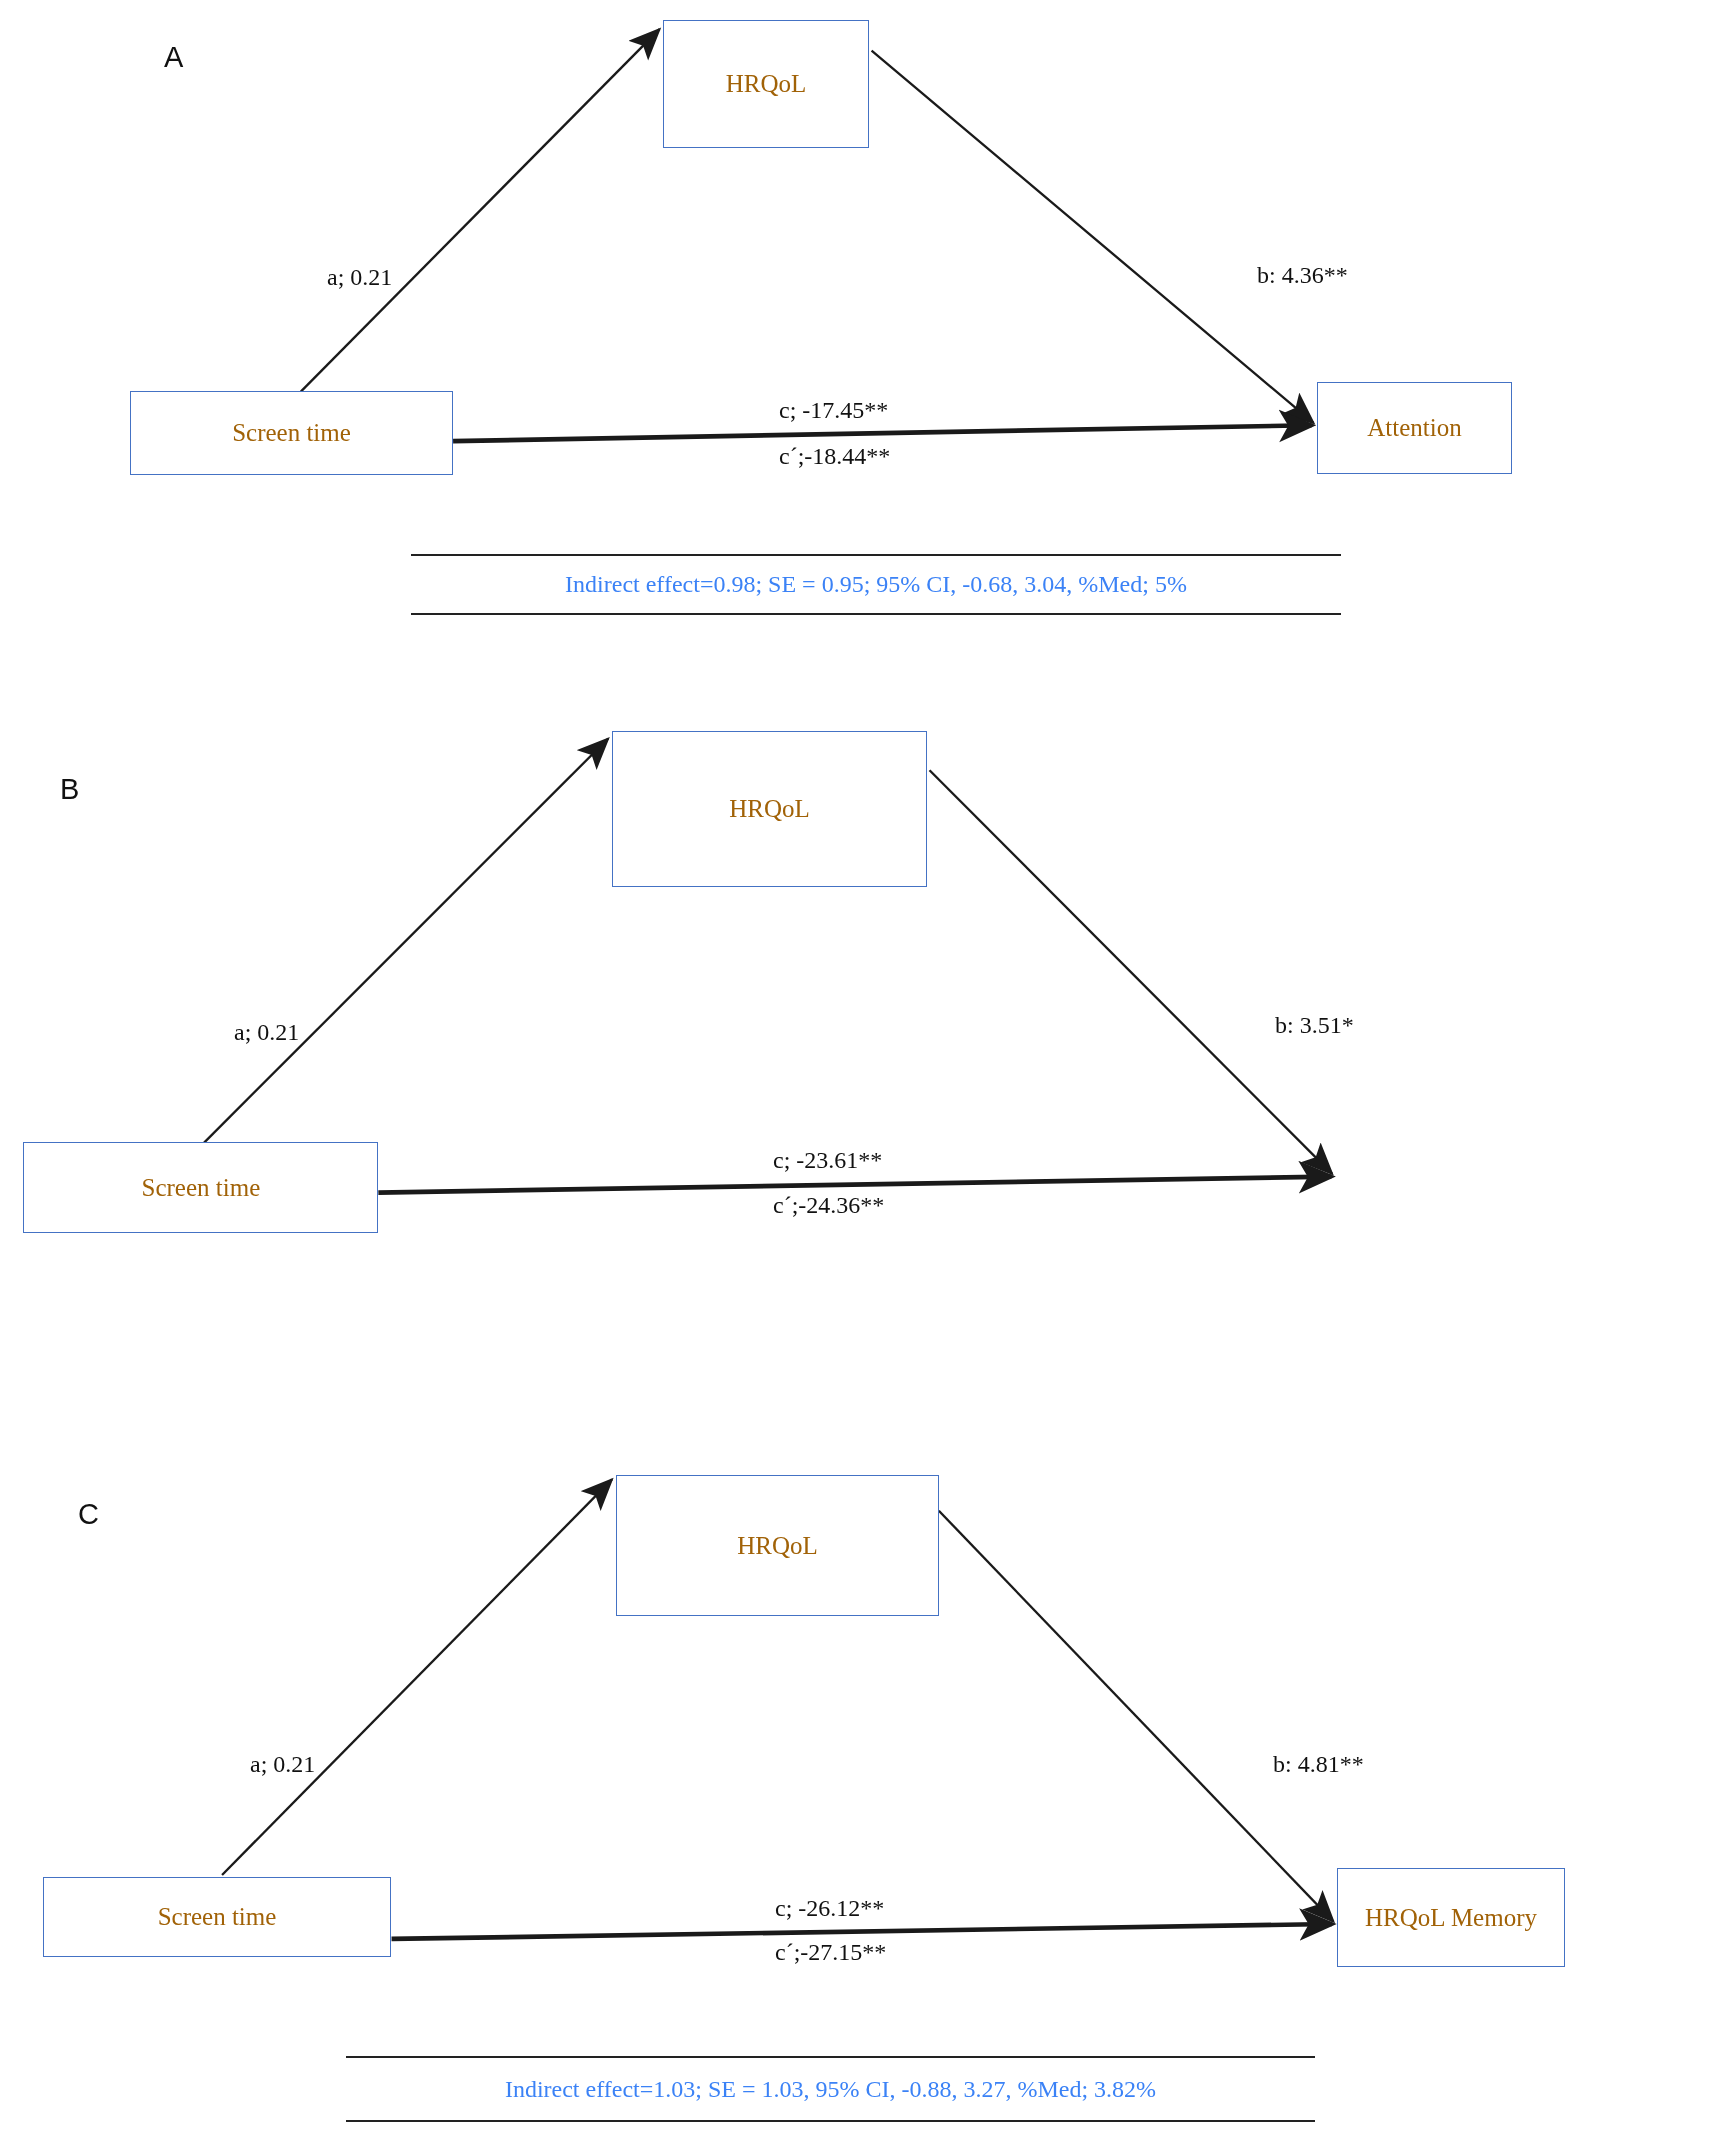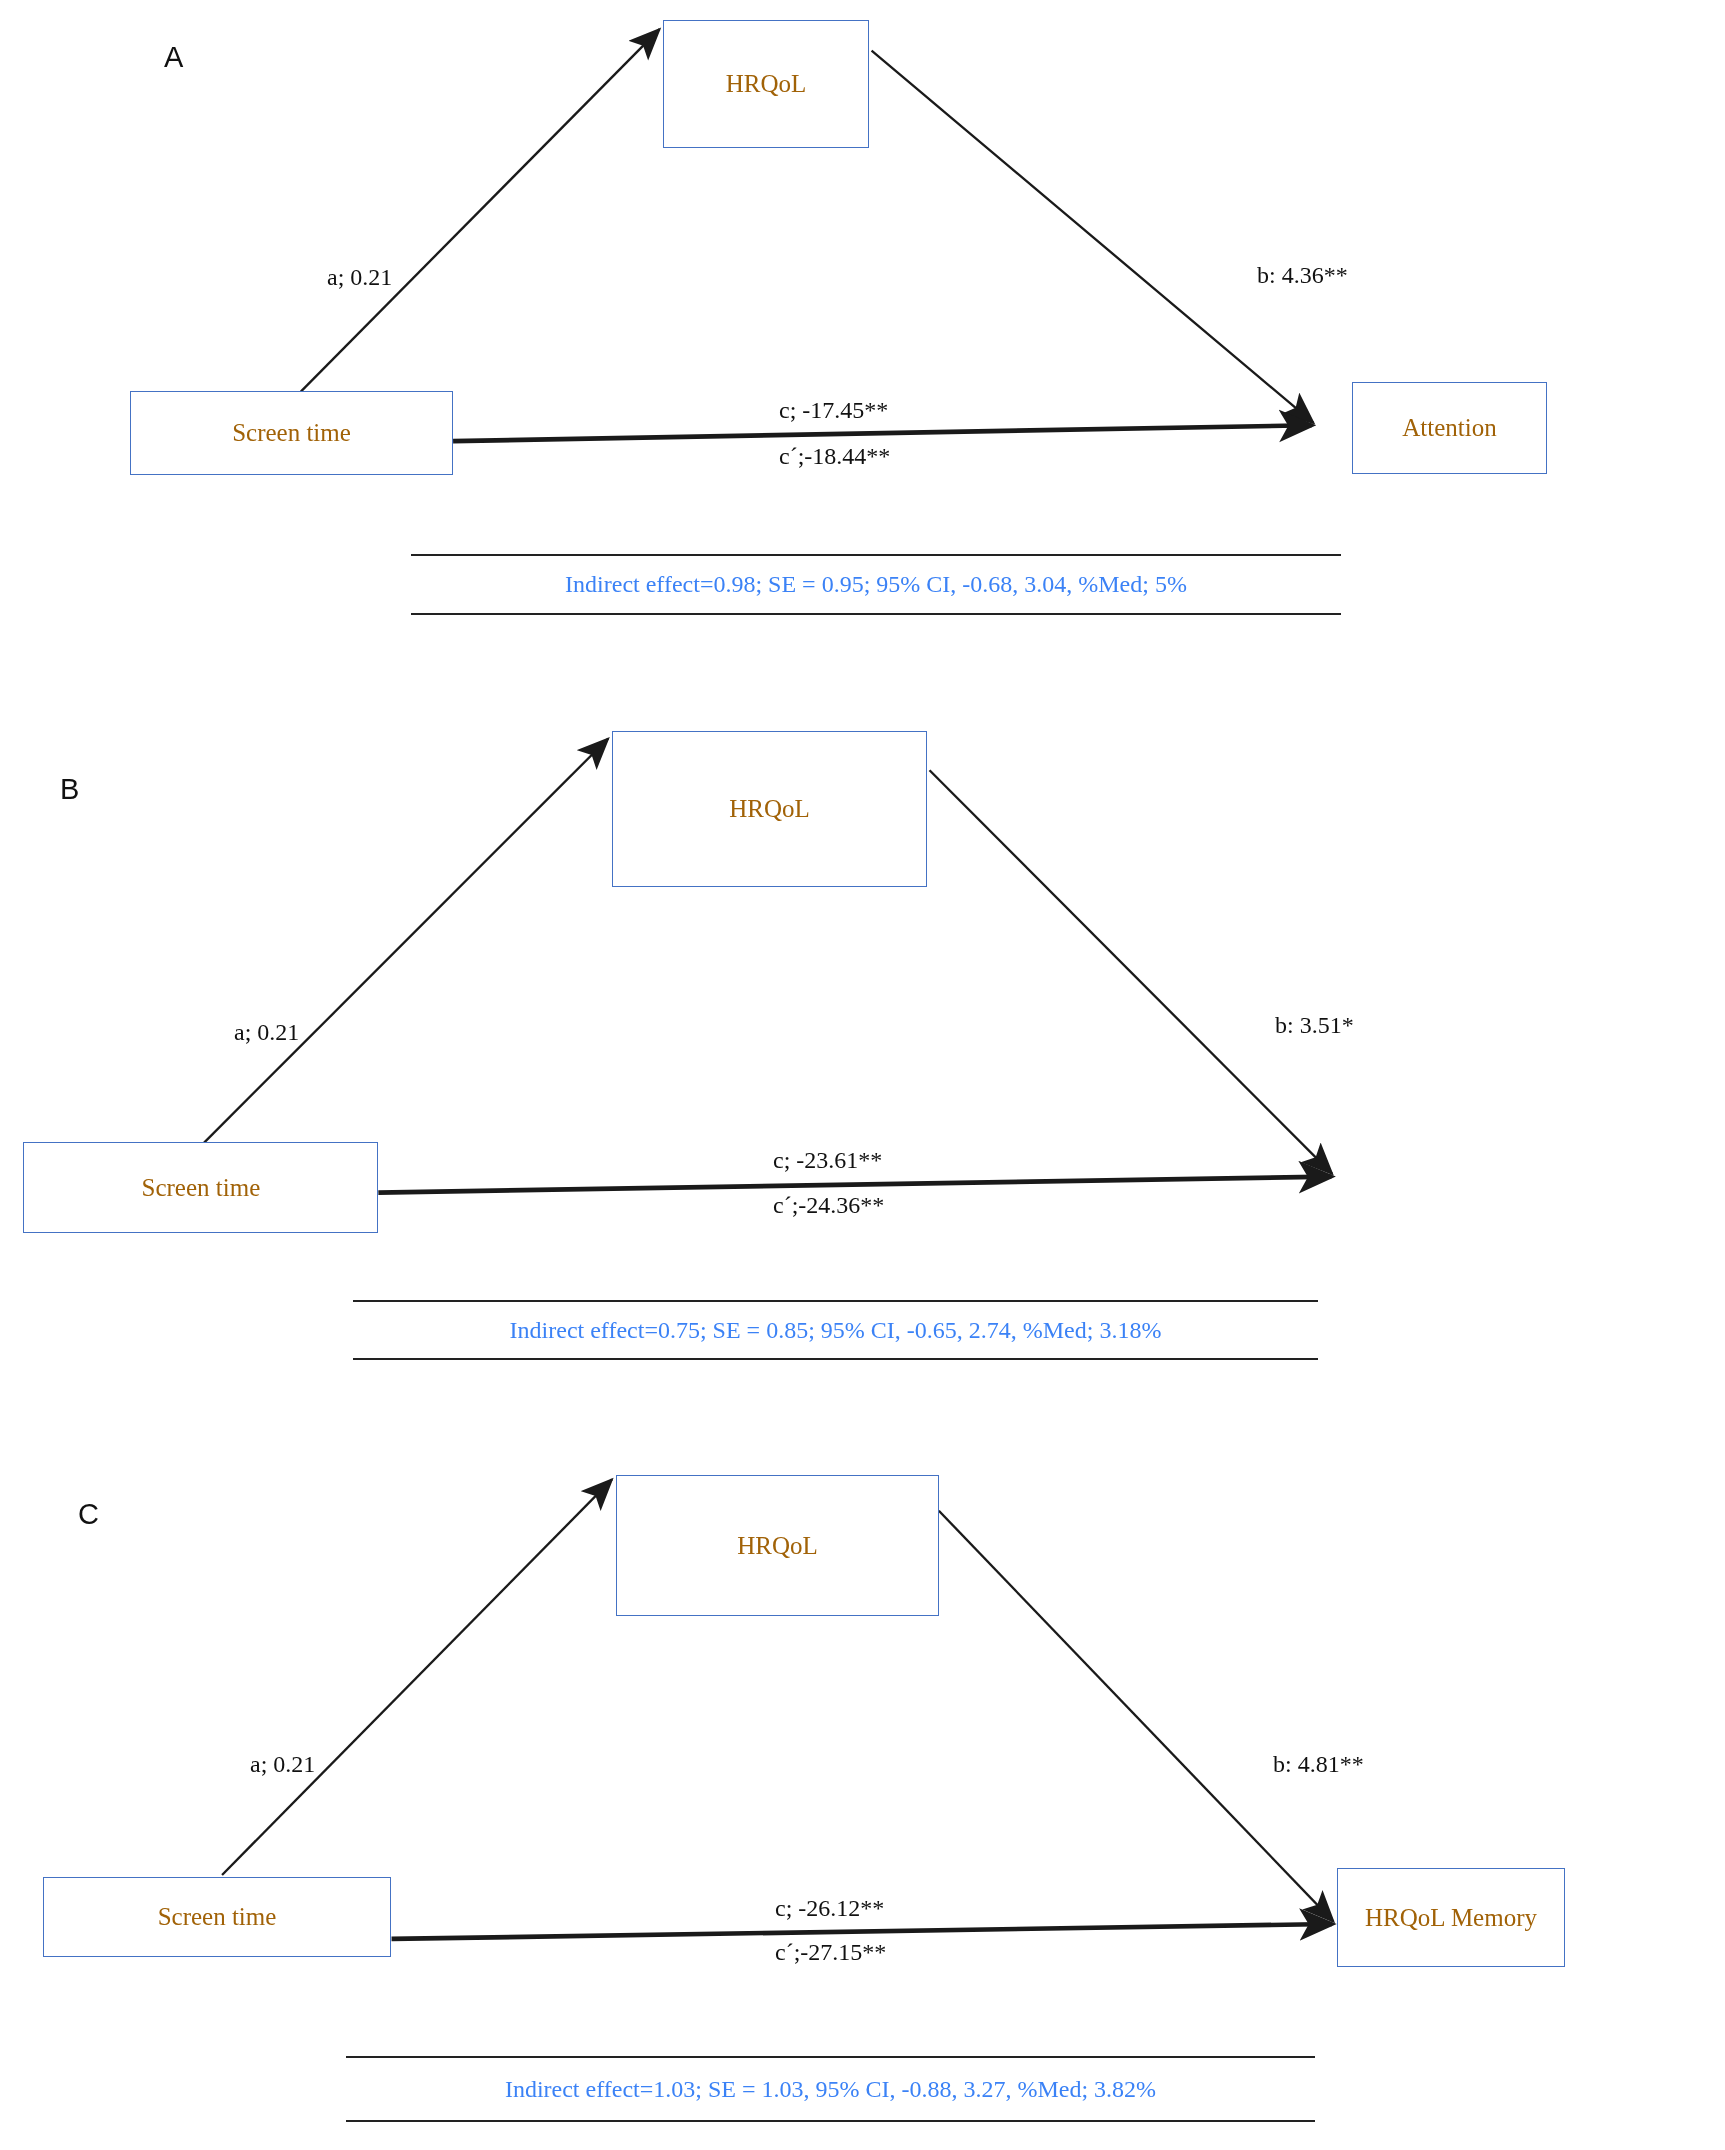--- a/index.html
+++ b/index.html
@@ -104,21 +104,21 @@
     </svg>
 
     <div class="node-box" style="left:663px; top:20px; width:206px; height:128px;">
       <span class="node-label">HRQoL</span>
     </div>
 
     <div class="node-box" style="left:130px; top:391px; width:323px; height:84px;">
       <span class="node-label">Screen time</span>
     </div>
 
-    <div class="node-box" style="left:1317px; top:382px; width:195px; height:92px;margin-left:35px;">
+    <div class="node-box" style="left:1317px; top:382px; width:195px; height:92px;">
       <span class="node-label">Attention</span>
     </div>
 
     <div class="edge-label" style="left:327px; top:264px;">a; 0.21</div>
 
     <div class="edge-label" style="left:1257px; top:262px;">b: 4.36**</div>
 
     <div class="edge-label" style="left:779px; top:397px;">c; -17.45**</div>
 
     <div class="edge-label" style="left:779px; top:443px;">c´;-18.44**</div>
@@ -159,23 +159,20 @@
 
 
     <div class="edge-label" style="left:234px; top:318px;">a; 0.21</div>
 
     <div class="edge-label" style="left:1275px; top:311px;">b: 3.51*</div>
 
     <div class="edge-label" style="left:773px; top:446px;">c; -23.61**</div>
 
     <div class="edge-label" style="left:773px; top:491px;">c´;-24.36**</div>
 
-    <div class="footer-note" style="left:353px; top:599px; width:965px; height:60px;">
-      <span class="footer-text">Indirect effect=0.75; SE = 0.85; 95% CI, -0.65, 2.74, %Med; 3.18%</span>
-    </div>
   </div>
 
   <div class="panel" style="top:1429px;height:721px;">
 
     <div class="panel-letter" style="left:78px; top:71px;">C</div>
 
     <svg class="svg-layer" height="721" viewBox="0 0 3693 1544">
       <defs>
         <marker id="ah-c-thin" markerWidth="16" markerHeight="16" refX="13" refY="6" orient="auto" markerUnits="strokeWidth">
           <path d="M0,0 L14,6 L0,12 L3,6 z" fill="#1a1a1a"></path>

